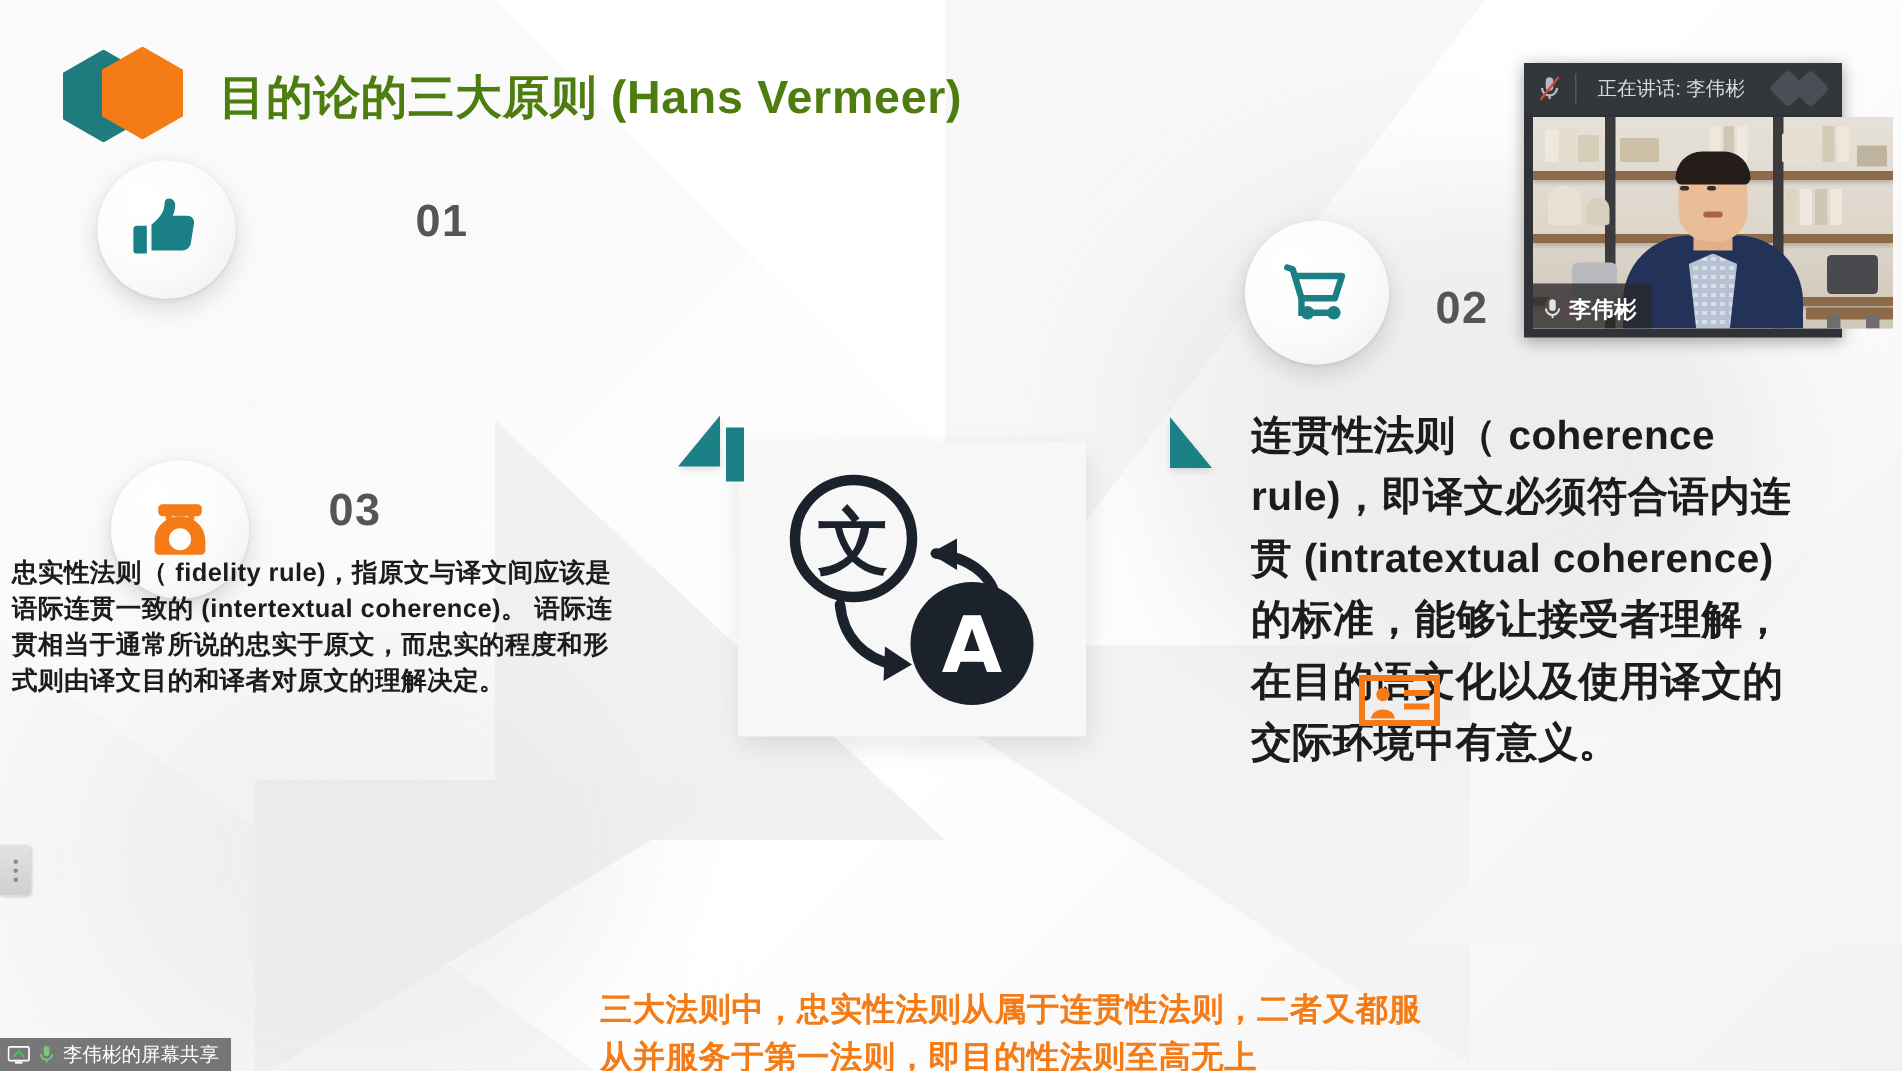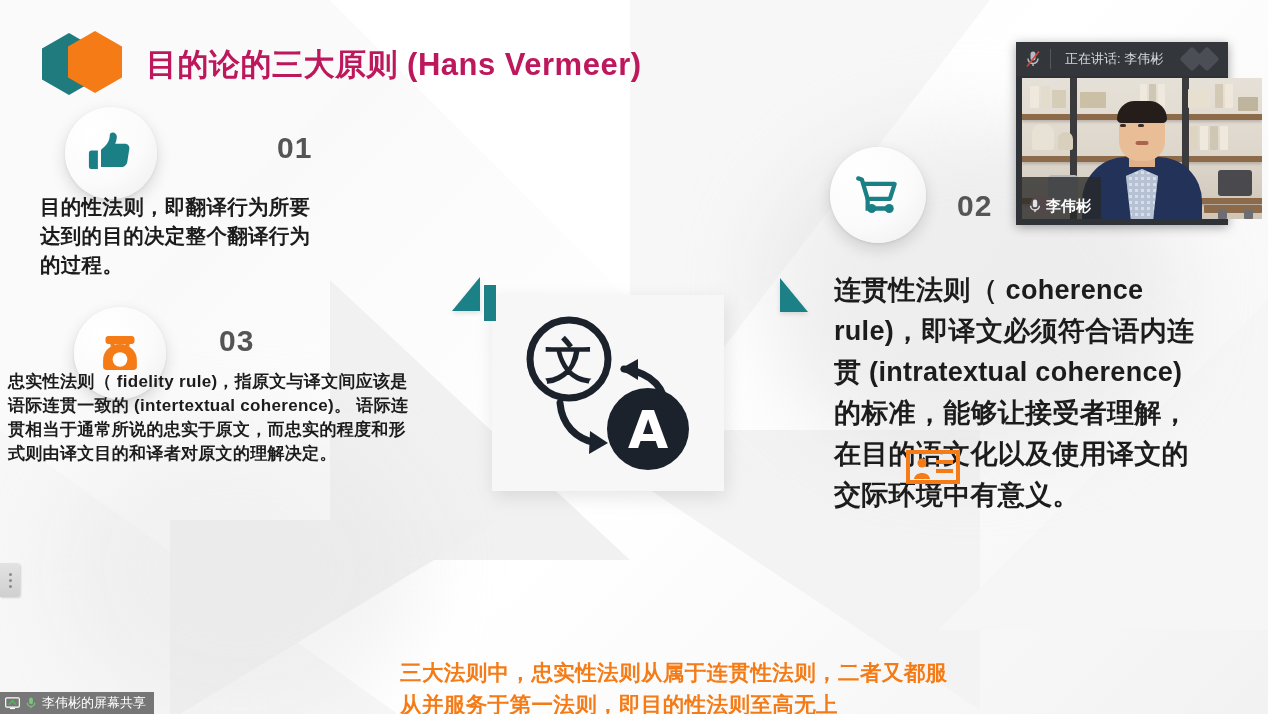--- a/index.html
+++ b/index.html
@@ -27,21 +27,21 @@
   .soft1{left:760px;top:120px;width:420px;height:340px;background:rgba(220,220,220,.45);}
   .soft2{left:60px;top:420px;width:360px;height:300px;background:rgba(228,228,228,.4);}
 
   
   .logo{position:absolute;left:42px;top:28px;width:86px;height:72px;}
   .hexa{position:absolute;width:54px;height:62px;clip-path:polygon(50% 0%,100% 25%,100% 75%,50% 100%,0% 75%,0% 25%);}
   .hex-teal{left:0;top:5px;background:#1f7b7e;}
   .hex-orange{left:26px;top:3px;background:#f47b16;}
   .page-title{
     position:absolute;left:146px;top:44px;font-size:31px;font-weight:bold;
-    color:#be185d;letter-spacing:.5px;white-space:nowrap;
+    color:#4d7c0f;letter-spacing:.5px;white-space:nowrap;
   }
 
   
   .badge{
     position:absolute;border-radius:50%;
     background:radial-gradient(circle at 32% 28%,#ffffff 0%,#fbfbfb 55%,#ededed 100%);
     box-shadow:0 6px 16px rgba(0,0,0,.14), 0 1px 3px rgba(0,0,0,.08);
     display:flex;align-items:center;justify-content:center;
   }
   .badge svg{display:block;}
@@ -134,21 +134,21 @@
                repeating-linear-gradient(0deg,#9aa9c4 0 3px,transparent 3px 6px);
     clip-path:polygon(50% 0,100% 14%,85% 100%,15% 100%,0 14%);}
   .p-neck{position:absolute;left:50%;transform:translateX(-50%);bottom:52px;width:26px;height:18px;background:#e0b08a;}
   .p-head{position:absolute;left:50%;transform:translateX(-50%);bottom:58px;width:46px;height:56px;background:#e9bd95;border-radius:22px 22px 20px 20px;}
   .p-hair{position:absolute;left:50%;transform:translateX(-50%);bottom:96px;width:50px;height:22px;background:#241d1a;border-radius:25px 25px 6px 6px;}
   .p-eye{position:absolute;width:6px;height:3px;background:#3a2c22;border-radius:2px;bottom:92px;}
   .p-eye.l{left:38px;}.p-eye.r{left:56px;}
   .p-mouth{position:absolute;left:50%;transform:translateX(-50%);bottom:74px;width:13px;height:4px;background:#a9644f;border-radius:3px;}
   .name-tag{
     position:absolute;left:0;bottom:0;height:26px;background:rgba(40,40,40,.78);
-    display:flex;align-items:center;padding:16px 10px 0 6px;gap:4px;
+    display:flex;align-items:center;padding:4px 10px 0 6px;gap:4px;
   }
   .name-tag span{color:#ffffff;font-size:15px;font-weight:bold;}
 
   
   .share-bar{
     position:absolute;left:0;bottom:0;height:22px;background:rgba(90,90,90,.82);
     display:flex;align-items:center;padding:0 8px 0 5px;gap:5px;
   }
   .share-bar span{color:#ffffff;font-size:13px;white-space:nowrap;}
 </style>
@@ -177,23 +177,20 @@
 
   <div class="page-title">目的论的三大原则  (Hans Vermeer)</div>
 
   <div class="badge" id="badge-01">
     <svg width="50" height="50" viewBox="0 0 24 24">
       <path fill="#1b7f86" d="M2.5 10.8h3.2v8.9H2.5a1.1 1.1 0 0 1-1.1-1.1v-6.7c0-.6.5-1.1 1.1-1.1z"></path>
       <path fill="#1b7f86" d="M7.2 10.4c1.3-.9 2.6-2.3 3.4-3.7.6-1.1.8-2.3.8-3.2 0-.8.6-1.4 1.4-1.4 1.1 0 2 .9 2 2 0 1.2-.3 2.4-.8 3.5h4.7c1.3 0 2.3 1.1 2.1 2.4l-1 6.3c-.2 1.4-1.4 2.4-2.8 2.4H7.2z"></path>
     </svg>
   </div>
   <div class="num" id="num-01">01</div>
-  <div class="body-text" id="text-01">目的性法则，即翻译行为所要
-达到的目的决定整个翻译行为
-的过程。</div>
 
   <div class="badge" id="badge-03">
     <svg width="52" height="52" viewBox="0 0 24 24">
       <path fill="#f47b16" d="M6.6 4.2h10.8c.7 0 1.3.6 1.3 1.3v1.1c0 .7-.6 1.3-1.3 1.3H6.6c-.7 0-1.3-.6-1.3-1.3V5.5c0-.7.6-1.3 1.3-1.3z"></path>
       <rect x="7.6" y="6.6" width="1.9" height="2.4" fill="#f47b16"></rect>
       <rect x="14.5" y="6.6" width="1.9" height="2.4" fill="#f47b16"></rect>
       <path fill="#f47b16" d="M12 7.9c4.3 0 7.8 3.3 7.8 7.4v3.1c0 .8-.6 1.4-1.4 1.4H5.6c-.8 0-1.4-.6-1.4-1.4v-3.1c0-4.1 3.5-7.4 7.8-7.4z"></path>
       <circle cx="12" cy="15" r="3.4" fill="#ffffff"></circle>
     </svg>
   </div>

